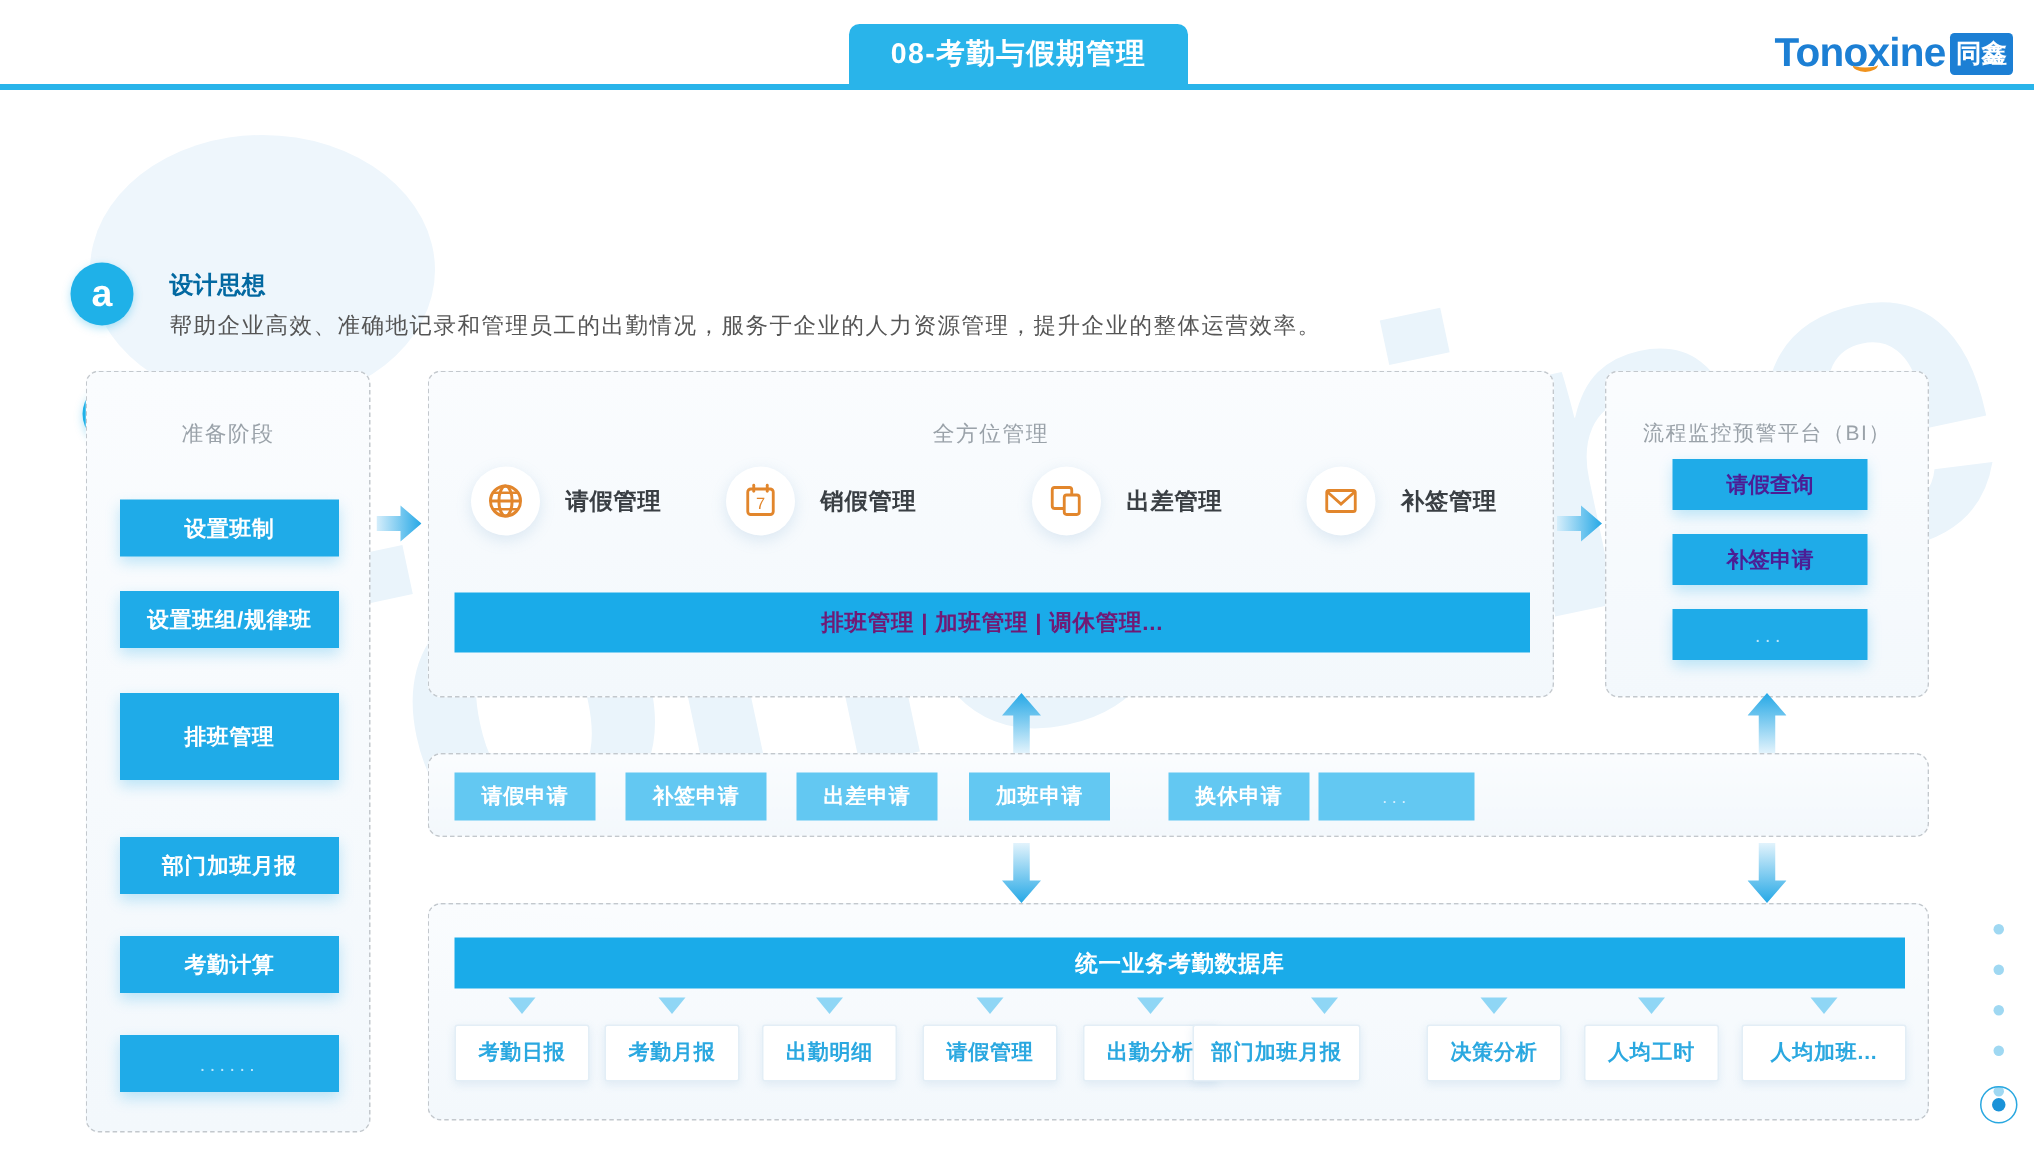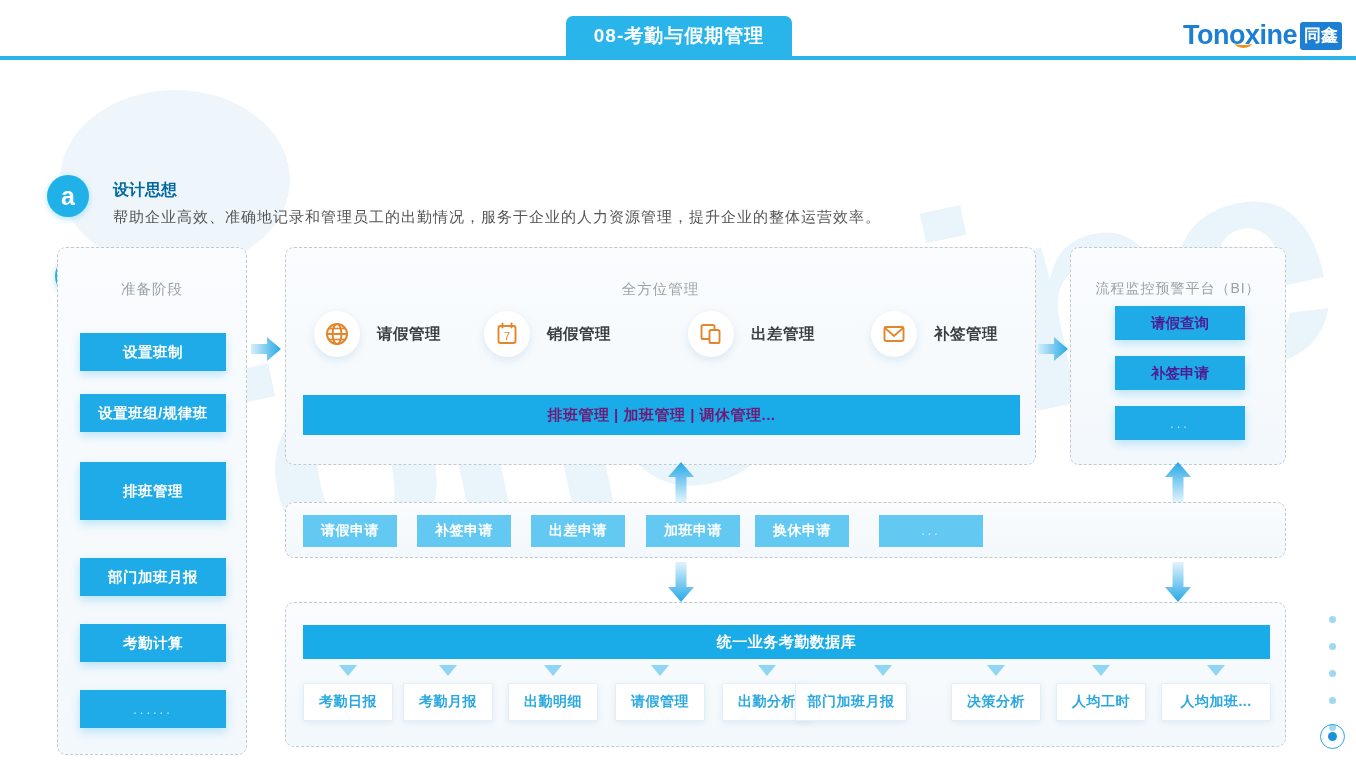--- a/index.html
+++ b/index.html
@@ -358,21 +358,21 @@
           </div>
           <div class="apply-btn" style="left: 131px; width: 94px;">
             <span>补签申请</span>
           </div>
           <div class="apply-btn" style="left: 245px; width: 94px;">
             <span>出差申请</span>
           </div>
           <div class="apply-btn" style="left: 360px; width: 94px;">
             <span>加班申请</span>
           </div>
-          <div class="apply-btn" style="left: 469px; width: 94px;">
+          <div class="apply-btn" style="left: 493px; width: 94px;">
             <span>换休申请</span>
           </div>
           <div class="apply-btn dots" style="left: 593px; width: 104px;">
             <span>...</span>
           </div>
         </div>
     </div>
 
     <div class="dashbox" id="panel-db">
       <div id="bar-db">统一业务考勤数据库</div>

